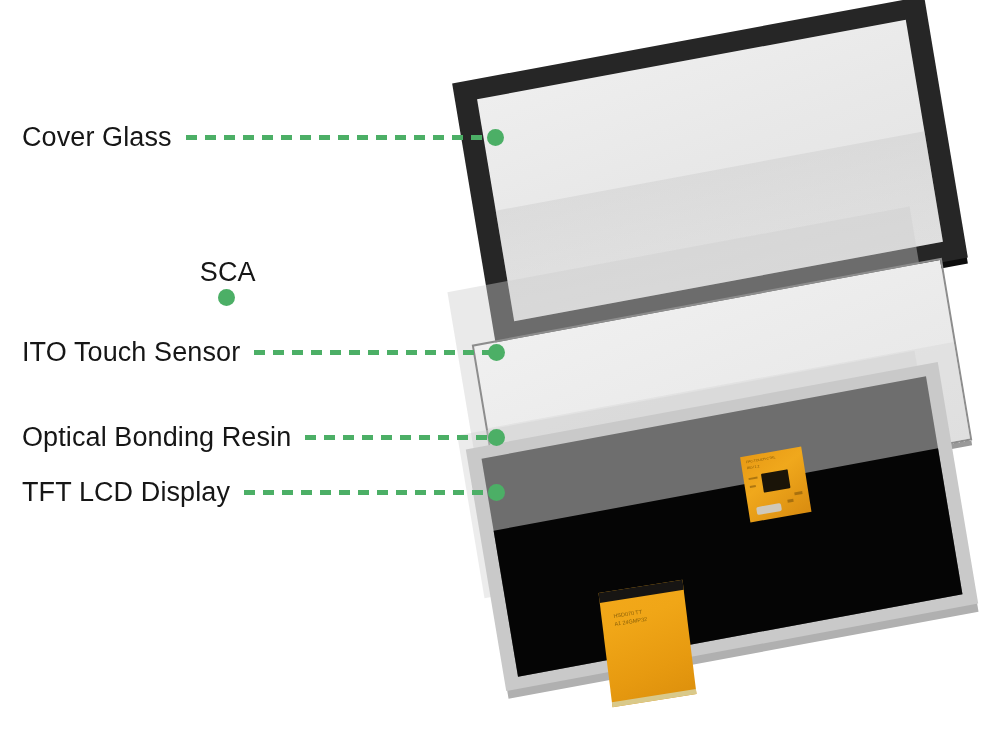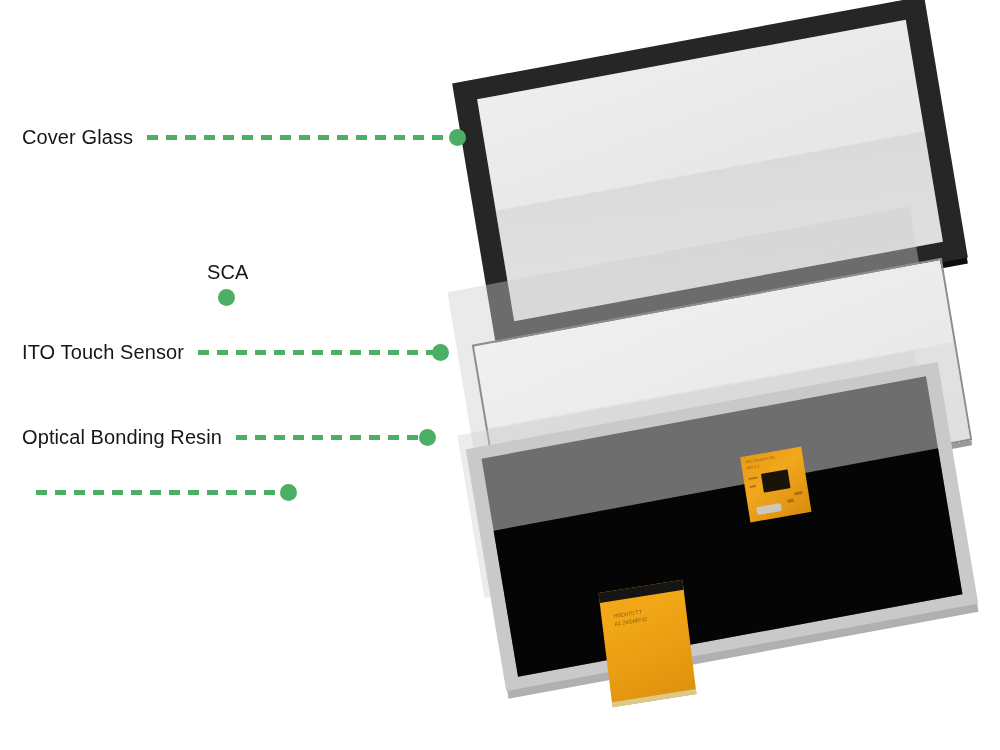--- a/index.html
+++ b/index.html
@@ -21,21 +21,21 @@
 
   
   .label-row {
     position: absolute;
     display: flex;
     align-items: center;
     height: 34px;
     left: 22px;
   }
   .label-text {
-    font-size: 20px;
+    font-size: 27px;
     font-weight: 300;
     color: #161616;
     letter-spacing: 0.1px;
     white-space: nowrap;
     line-height: 34px;
   }
   .leader {
     height: 5px;
     margin-left: 14px;
     margin-right: 0;
@@ -313,17 +313,18 @@
     <span class="leader-dot"></span>
   </div>
 
   <div class="label-row" style="top:335px;">
     <span class="label-text">ITO Touch Sensor</span>
     <span class="leader" style="width: 235.5px;"></span>
     <span class="leader-dot"></span>
   </div>
 
   <div class="label-row" style="top:475px;">
+    <span class="label-text">TFT LCD Display</span>
     <span class="leader" style="width: 245.5px;"></span>
     <span class="leader-dot"></span>
   </div>
 
 </div>
 
 </body></html>

